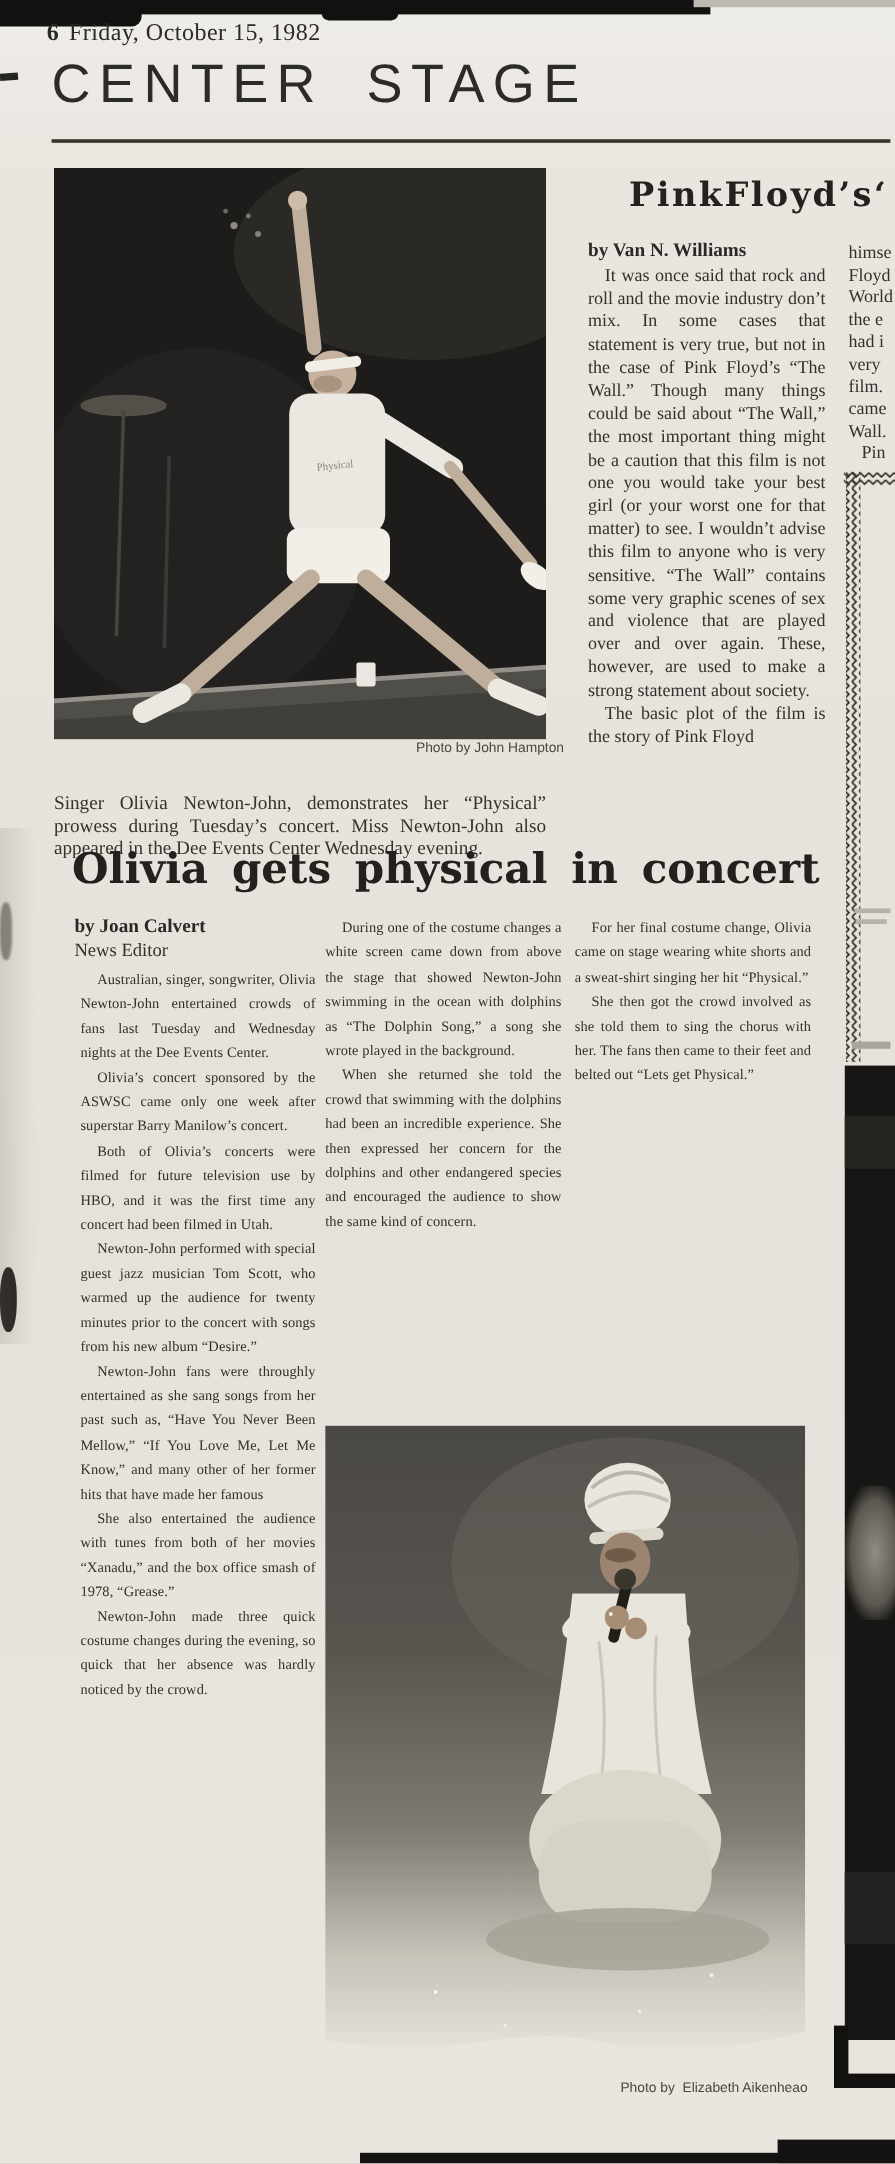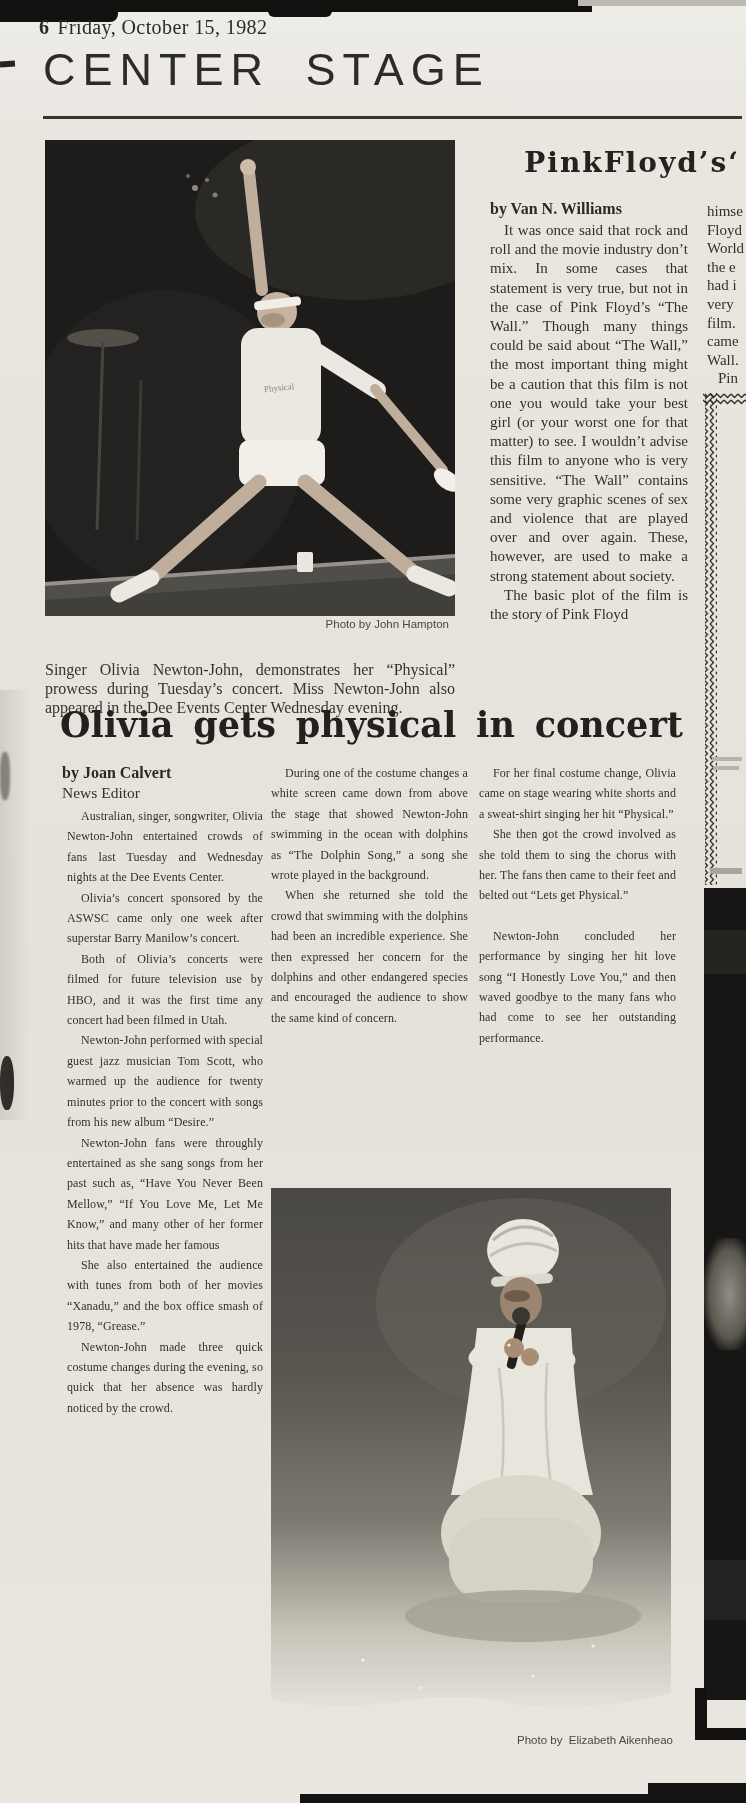--- a/index.html
+++ b/index.html
@@ -110,21 +110,21 @@
       <path d="M330,249 L398,330" stroke="#bfae9b" stroke-width="10" stroke-linecap="round"></path>
       <ellipse cx="402" cy="340" rx="15" ry="9" fill="#f1efe8" transform="rotate(38 402 340)"></ellipse>
       <rect x="194" y="300" width="86" height="46" rx="10" fill="#f1efe8"></rect>
       <path d="M214,342 L108,436" stroke="#bfae9b" stroke-width="15" stroke-linecap="round"></path>
       <path d="M260,342 L368,432" stroke="#bfae9b" stroke-width="15" stroke-linecap="round"></path>
       <path d="M106,438 L74,454" stroke="#ebe8e1" stroke-width="17" stroke-linecap="round"></path>
       <path d="M370,434 L404,448" stroke="#ebe8e1" stroke-width="17" stroke-linecap="round"></path>
       <rect x="252" y="412" width="16" height="20" rx="2" fill="#e9e7e0"></rect>
     </svg>
   </div>
-  <div class="abs credit" style="left:39px;top:618px;width:410px;">Photo by John Hampton</div>
+  <div class="abs credit" style="left:60px;top:618px;width:410px;">Photo by John Hampton</div>
   <div class="abs caption">Singer Olivia Newton-John, demonstrates her “Physical” prowess during Tuesday’s concert. Miss Newton-John also appeared in the Dee Events Center Wednesday evening.</div>
 
   <div class="abs pf-head">
     <span>Pink</span>
     <span>Floyd’s</span>
     <span>‘</span>
   </div>
   <div class="abs byline" style="left:490px;top:200px;">by Van N. Williams</div>
   <div class="abs coltext pf-col">
     <p>It was once said that rock and roll and the movie industry don’t mix. In some cases that statement is very true, but not in the case of Pink Floyd’s “The Wall.”  Though many things could be said about “The Wall,” the most important thing might be a caution that this film is not one you would take your best girl (or your worst one for that matter) to see.  I wouldn’t advise this film to anyone who is very sensitive. “The Wall” contains some very graphic scenes of sex and violence that are played over and over again. These, however, are used to make a strong statement about society.</p>
@@ -184,21 +184,20 @@
   </div>
 
   <div class="abs coltext ocol ocol2">
     <p>During one of the costume changes a white screen came down from above the stage that showed Newton-John swimming in the ocean with dolphins as “The Dolphin Song,” a song she wrote played in the background.</p>
     <p>When she returned she told the crowd that swimming with the dolphins had been an incredible experience. She then expressed her concern for the dolphins and other endangered species and encouraged the audience to show the same kind of concern.</p>
   </div>
 
   <div class="abs coltext ocol ocol3">
     <p>For her final costume change, Olivia came on stage wearing white shorts and a sweat-shirt singing her hit “Physical.”</p>
     <p>She then got the crowd involved as she told them to sing the chorus with her. The fans then came to their feet and belted out “Lets get Physical.”</p>
-    <p class="gap-before">Newton-John concluded her performance by singing her hit love song “I Honestly Love You,” and then waved goodbye to the many fans who had come to see her outstanding performance.</p>
   </div>
 
   <div class="abs" style="left:271px;top:1188px;width:400px;height:540px;">
     <svg class="photo" width="400" height="540" viewBox="0 0 400 540">
       <defs>
         <linearGradient id="p2g" x1="0" y1="0" x2="0" y2="1">
           <stop offset="0" stop-color="#4a4844"></stop>
             <stop offset="0.35" stop-color="#595650"></stop>
           <stop offset="0.62" stop-color="#7e7a71"></stop>
             <stop offset="0.82" stop-color="#c7c3b9"></stop>

